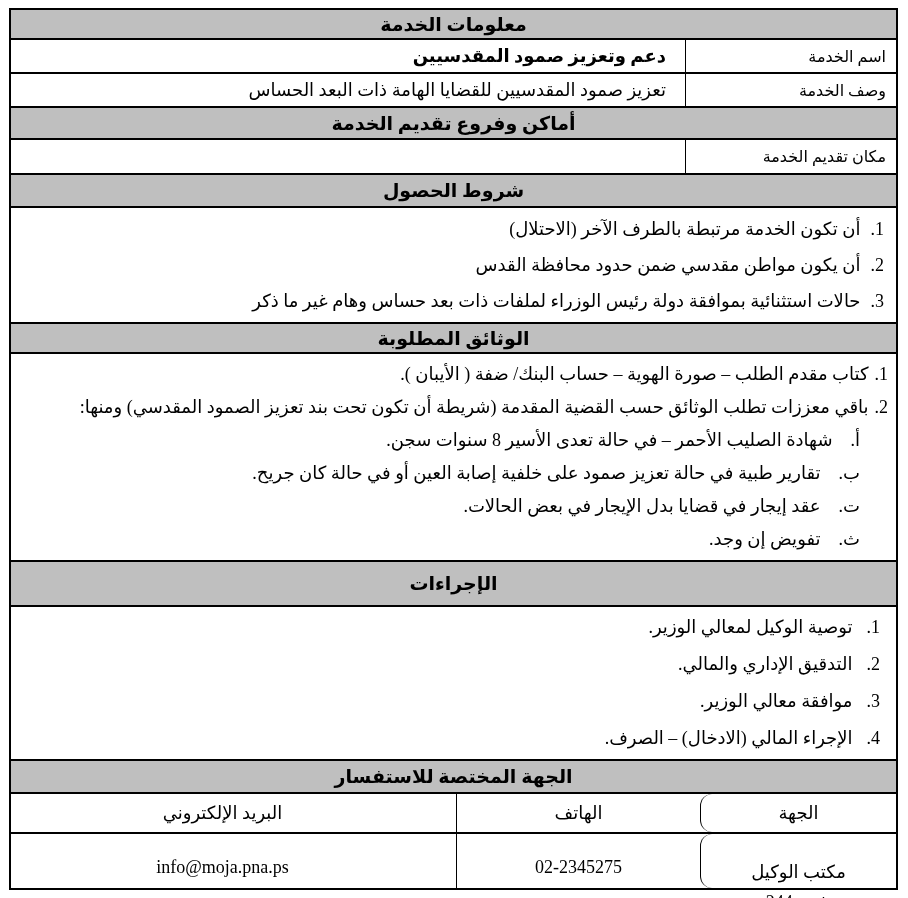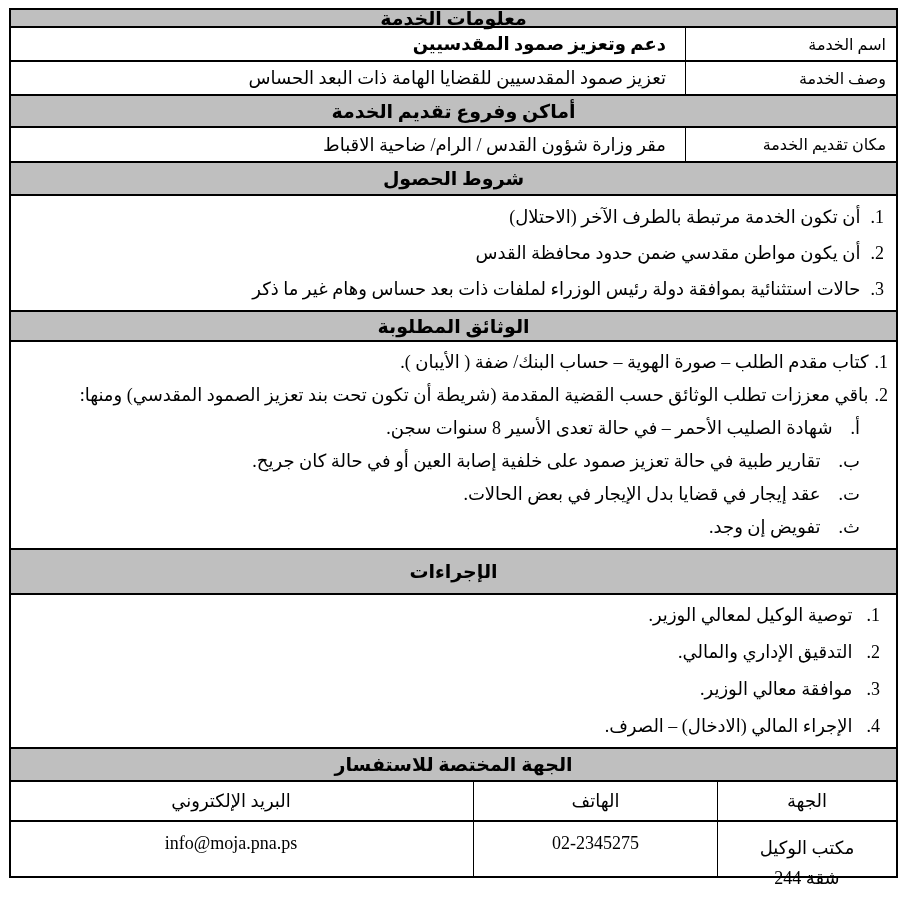--- a/index.html
+++ b/index.html
@@ -54,50 +54,49 @@
   .docs-block  .li.lvl2 .num { margin-left: 18px; }
   .proc-block  { padding: 2px 16px 2px 6px; }
   .proc-block  .li { line-height: 37px; }
   .proc-block  .num { margin-left: 14px; }
   .contact-row { display: flex; }
   .c-cell {
     display: flex; flex-direction: column;
     align-items: center; justify-content: center;
     text-align: center; font-size: 18px;
   }
-  .c-entity { width: 179px; flex: none; border-left: 1px solid var(--line); }
+  .c-entity { width: 196px; flex: none; border-left: 1px solid var(--line); border-radius: 12px; }
   .c-phone  { width: 244px; flex: none; border-left: 1px solid var(--line); margin-left: 22px; }
   .c-email  { flex: 1; }
-  .contact-values .c-cell { justify-content: flex-start; padding-top: 11px; text-align: center; }
+  .contact-values .c-cell { justify-content: flex-start; padding-top: 23px; text-align: center; }
   .entity-line { line-height: 30px; }
 </style>
 </head>
 <body>
 
 <div class="page">
   <div class="doc-table">
 
-    <div class="trow band" style="height:18px">
+    <div class="trow band" style="height:30px">
       <span>معلومات الخدمة</span>
     </div>
     <div class="trow" style="height:34px">
       <div class="label-cell">اسم الخدمة</div>
       <div class="value-cell bold">دعم وتعزيز صمود المقدسيين</div>
     </div>
     <div class="trow" style="height:34px">
       <div class="label-cell">وصف الخدمة</div>
       <div class="value-cell">تعزيز صمود المقدسيين للقضايا الهامة ذات البعد الحساس</div>
     </div>
 
     <div class="trow band" style="height:32px">
       <span>أماكن وفروع تقديم الخدمة</span>
     </div>
     <div class="trow" style="height:35px">
       <div class="label-cell">مكان تقديم الخدمة</div>
-      <div class="value-cell">مقر وزارة شؤون القدس / الرام/ ضاحية الاقباط</div>
     </div>
 
     <div class="trow band" style="height:33px">
       <span>شروط الحصول</span>
     </div>
     <div class="trow list-block cond-block">
       <div class="li">
         <span class="num">1.</span>
         <span class="txt">أن تكون الخدمة مرتبطة بالطرف الآخر (الاحتلال)</span>
       </div>

